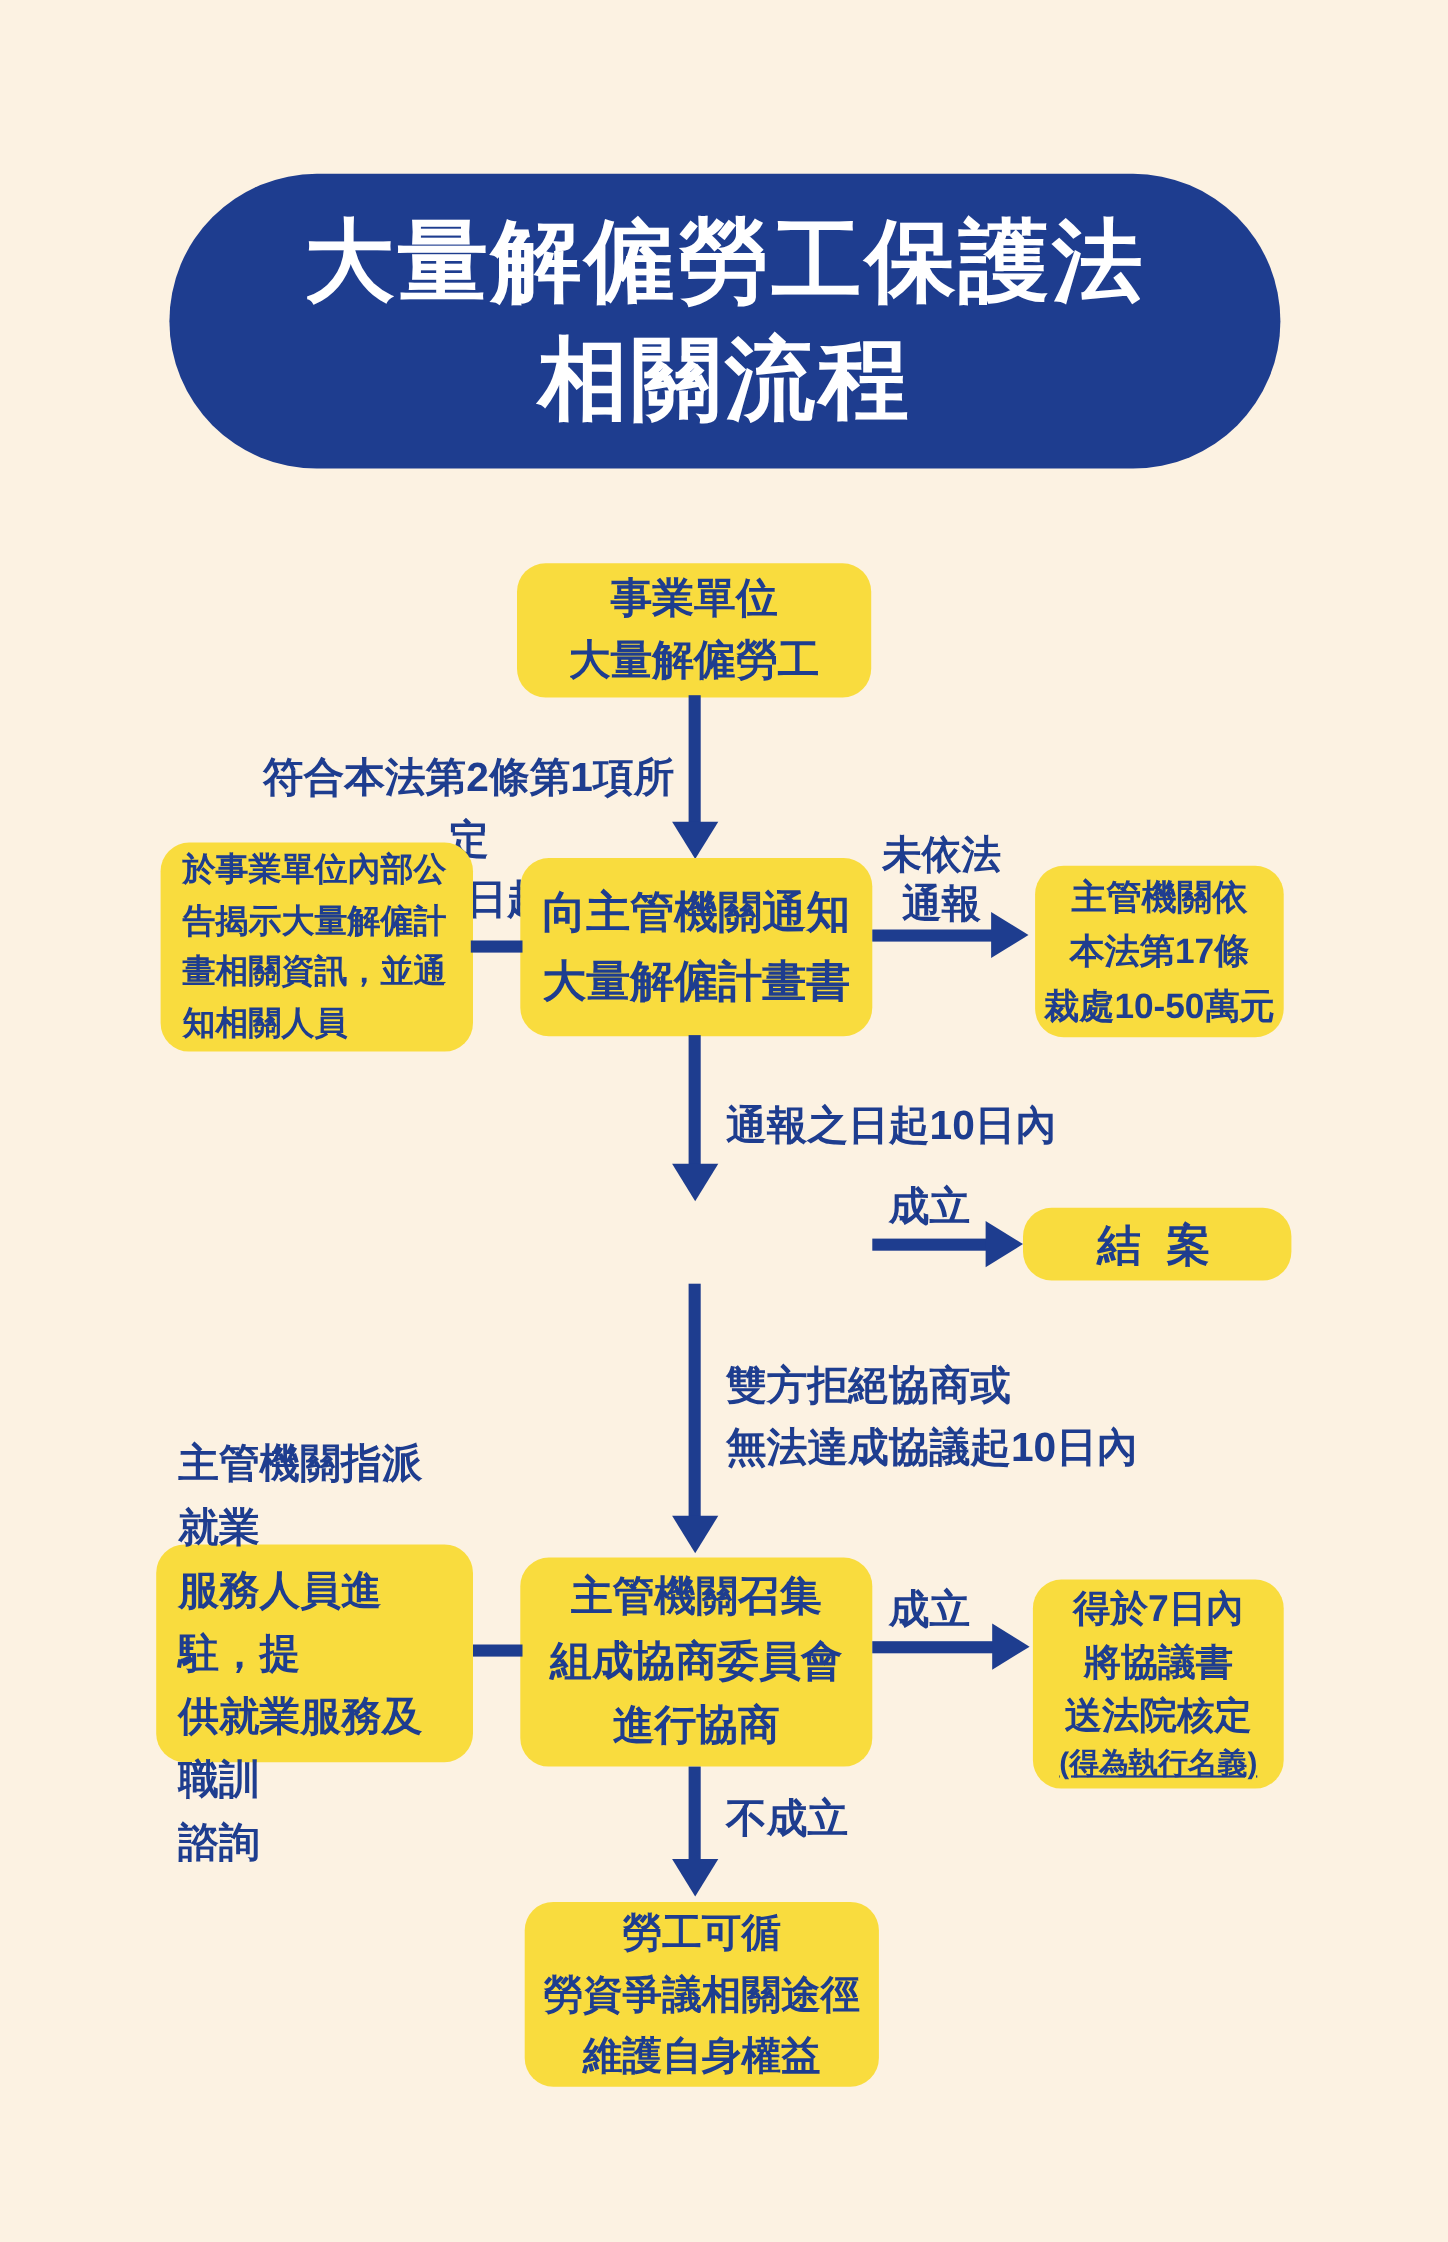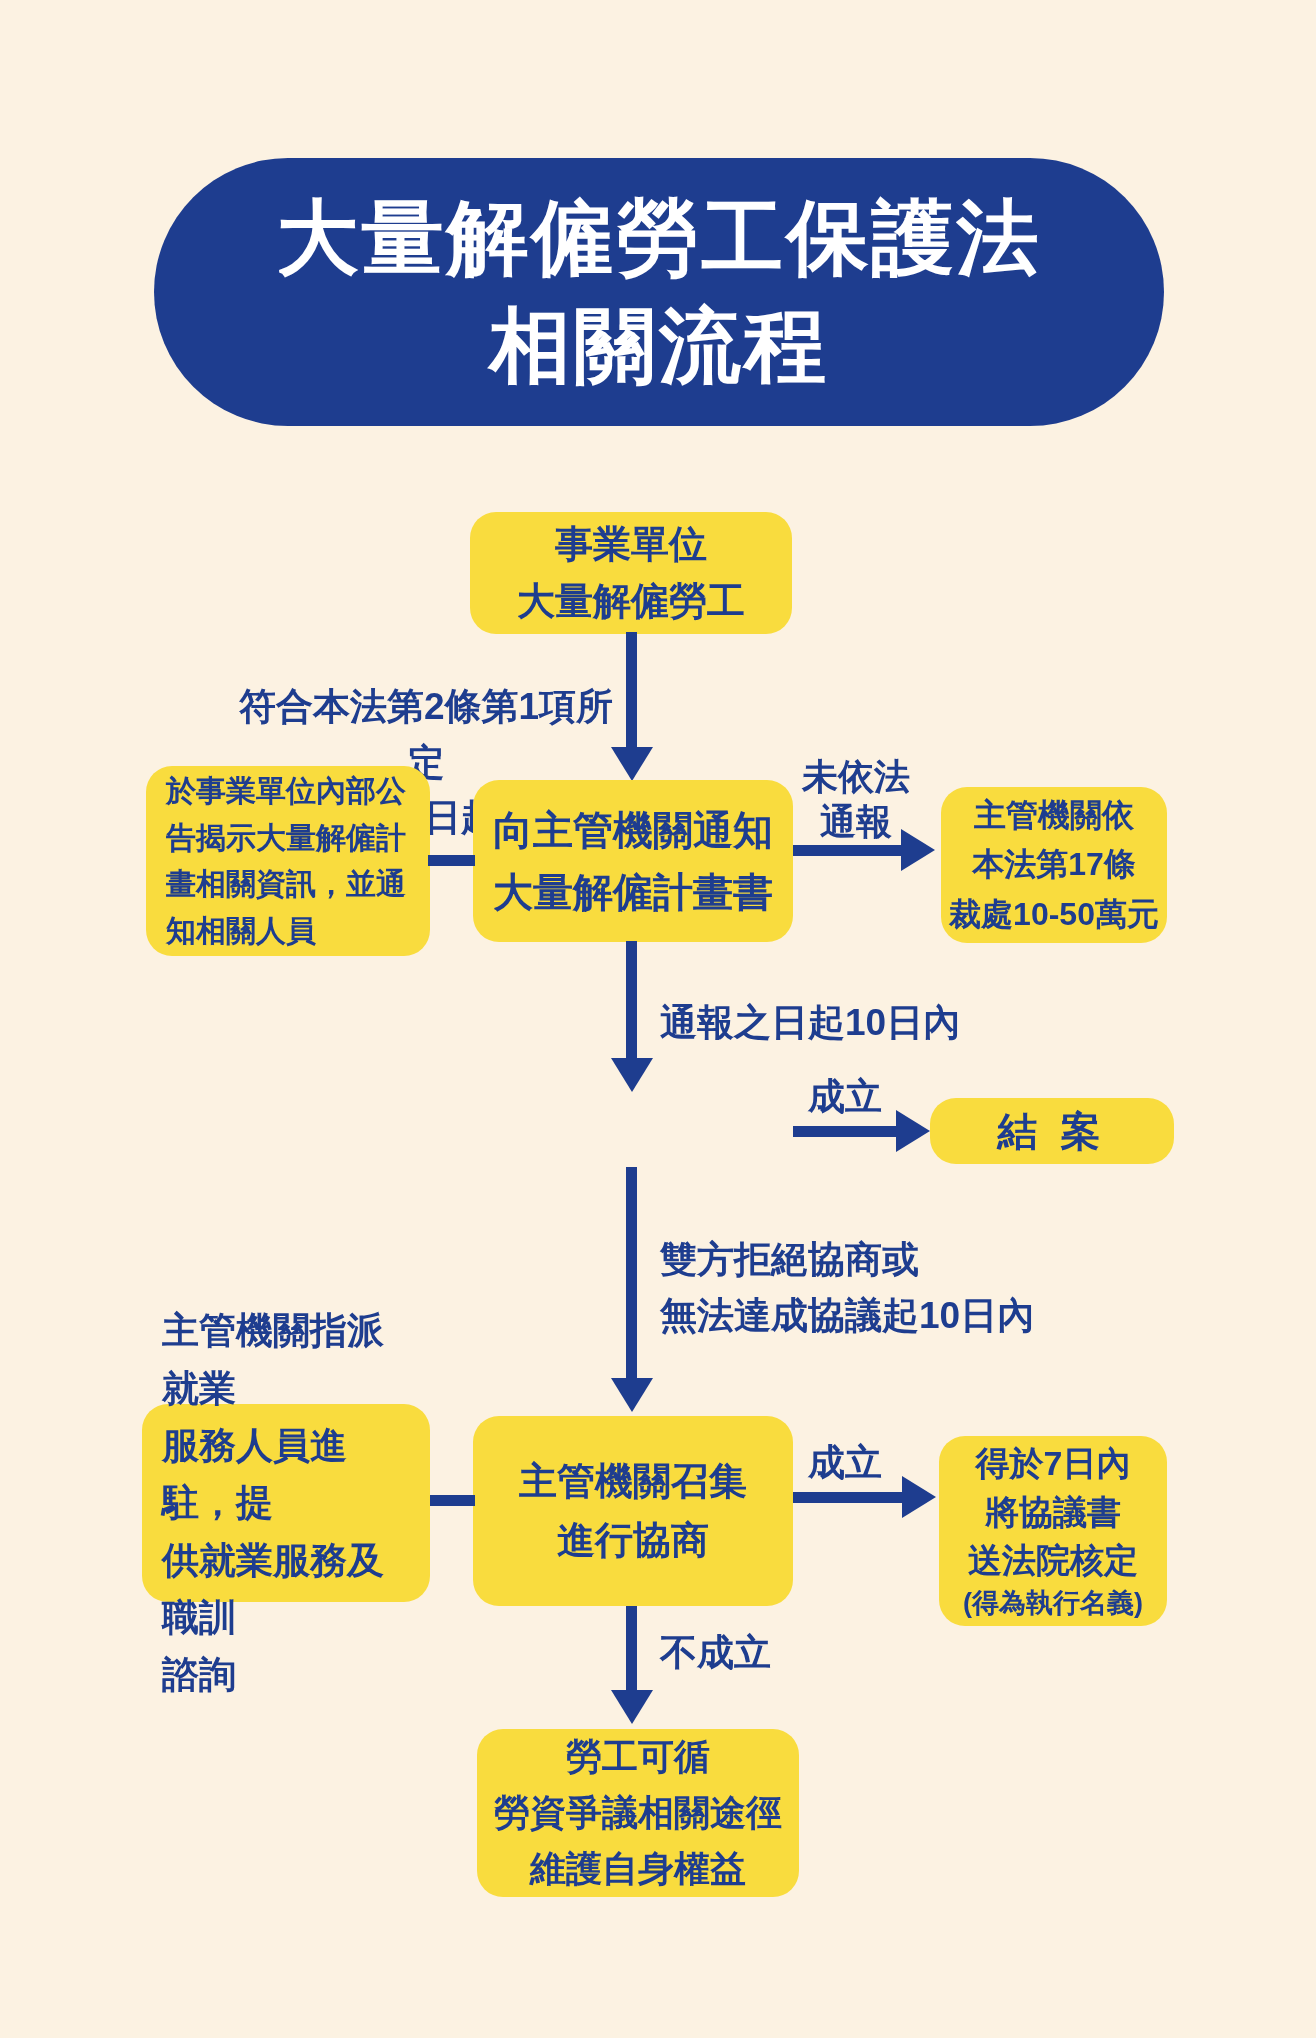--- a/index.html
+++ b/index.html
@@ -12,21 +12,21 @@
             text-align:center; font-size:82px; line-height:1.32; letter-spacing:3px; }
   .ybox { position:absolute; background:var(--box); color:var(--primary); border-radius:26px;
           display:flex; flex-direction:column; align-items:center; justify-content:center; text-align:center; }
   .ybox.left-align { align-items:flex-start; text-align:left; }
   .lbl { position:absolute; color:var(--primary); white-space:nowrap; }
   .lbl.wrap { white-space:normal; }
   .line-v { position:absolute; width:11px; background:var(--primary); }
   .line-h { position:absolute; height:11px; background:var(--primary); }
   .head-down { position:absolute; width:0; height:0; border-left:21px solid transparent; border-right:21px solid transparent; border-top:34px solid var(--primary); }
   .head-right { position:absolute; width:0; height:0; border-top:21px solid transparent; border-bottom:21px solid transparent; border-left:34px solid var(--primary); }
-  .note { font-size:27px; }
+  .note { font-size:27px;text-decoration:underline; }
 </style>
 </head>
 <body>
 
 <div class="page">
 
   <div class="banner" style="left:154px;top:158px;width:1010px;height:268px;">
     <div>大量解僱勞工保護法</div>
     <div>相關流程</div>
   </div>
@@ -86,20 +86,21 @@
 
   <div class="line-v" style="left:626px;top:1167px;height:214px;"></div>
   <div class="head-down" style="left:611px;top:1378px;"></div>
   <div class="lbl wrap" style="left:660px;top:1232px;width:440px;font-size:37px;line-height:1.5;text-align:left;">
     <div>雙方拒絕協商或</div>
     <div>無法達成協議起10日內</div>
   </div>
 
   <div class="ybox" style="left:473px;top:1416px;width:320px;height:190px;font-size:38px;line-height:1.55;">
     <div>主管機關召集</div>
+    <div>組成協商委員會</div>
     <div>進行協商</div>
   </div>
 
   <div class="ybox left-align" style="left:142px;top:1404px;width:288px;height:198px;font-size:37px;line-height:1.55;padding:10px 20px;">
     <div>主管機關指派就業</div>
     <div>服務人員進駐，提</div>
     <div>供就業服務及職訓</div>
     <div>諮詢</div>
   </div>
   <div class="line-h" style="left:430px;top:1495px;width:45px;"></div>

